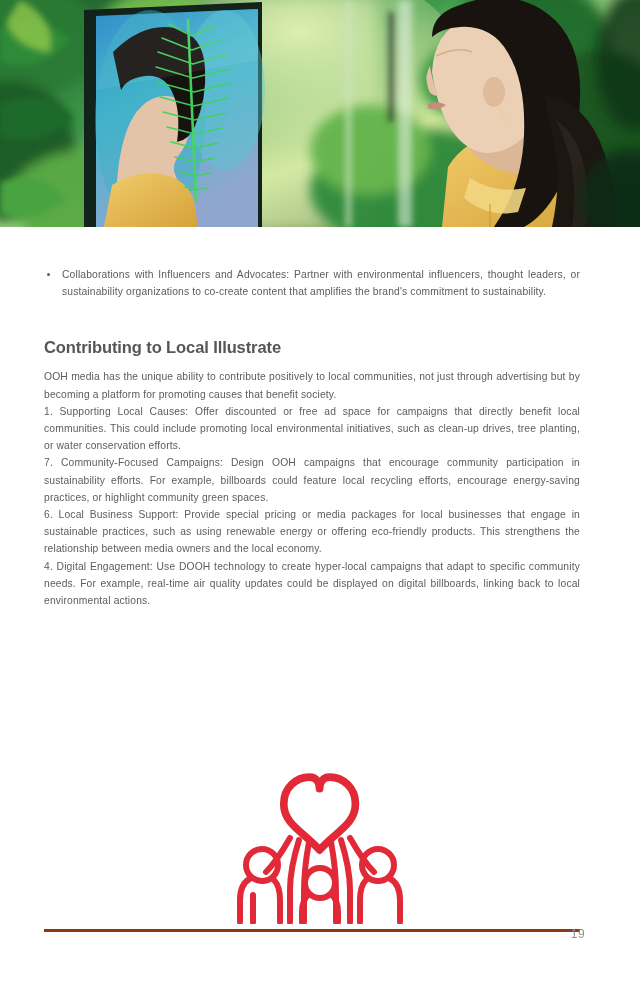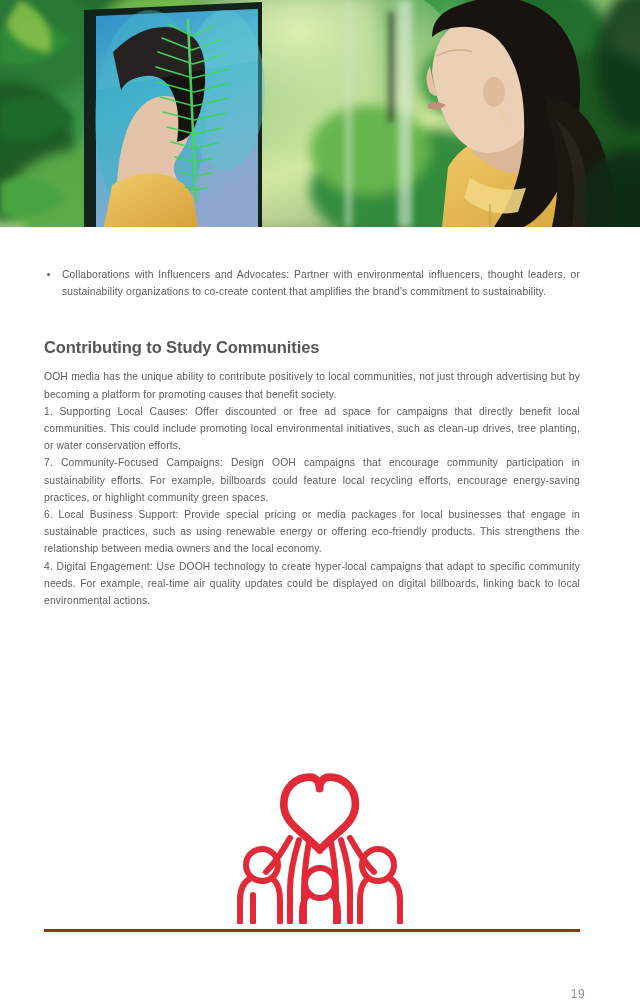--- a/index.html
+++ b/index.html
@@ -106,21 +106,21 @@
     position: absolute;
     left: 44px;
     top: 929px;
     width: 536px;
     height: 2.6px;
     background: #8a3b14;
   }
   .page-number {
     position: absolute;
     right: 55px;
-    top: 987px;
+    top: 927px;
     font-size: 12px;
     color: #8f8f8f;
     letter-spacing: 0.4px;
   }
 </style>
 </head>
 <body>
 
 <div class="hero">
   <svg class="hero-svg" viewBox="0 0 640 227" preserveAspectRatio="none">
@@ -264,21 +264,21 @@
       <span class="bullet-dot"></span>
       <span>Collaborations with Influencers and Advocates: Partner with environmental influencers, thought leaders, or sustainability organizations to co-create content that amplifies the brand's commitment to sustainability.</span>
     </li>
   </ul>
 
   <div class="spacer-14"></div>
 
 
   <div class="spacer-22"></div>
 
-  <h2 class="section-heading">Contributing to Study Communities</h2>
+  <h2 class="section-heading">Contributing to Local Illustrate</h2>
 
   <div class="spacer-10"></div>
 
   <p class="body">OOH media has the unique ability to contribute positively to local communities, not just through advertising but by becoming a platform for promoting causes that benefit society.</p>
   <p class="body">1. Supporting Local Causes: Offer discounted or free ad space for campaigns that directly benefit local communities. This could include promoting local environmental initiatives, such as clean-up drives, tree planting, or water conservation efforts.</p>
   <p class="body">7. Community-Focused Campaigns: Design OOH campaigns that encourage community participation in sustainability efforts. For example, billboards could feature local recycling efforts, encourage energy-saving practices, or highlight community green spaces.</p>
   <p class="body">6. Local Business Support: Provide special pricing or media packages for local businesses that engage in sustainable practices, such as using renewable energy or offering eco-friendly products. This strengthens the relationship between media owners and the local economy.</p>
   <p class="body">4. Digital Engagement: Use DOOH technology to create hyper-local campaigns that adapt to specific community needs. For example, real-time air quality updates could be displayed on digital billboards, linking back to local environmental actions.</p>
 
   <div class="spacer-36"></div>

